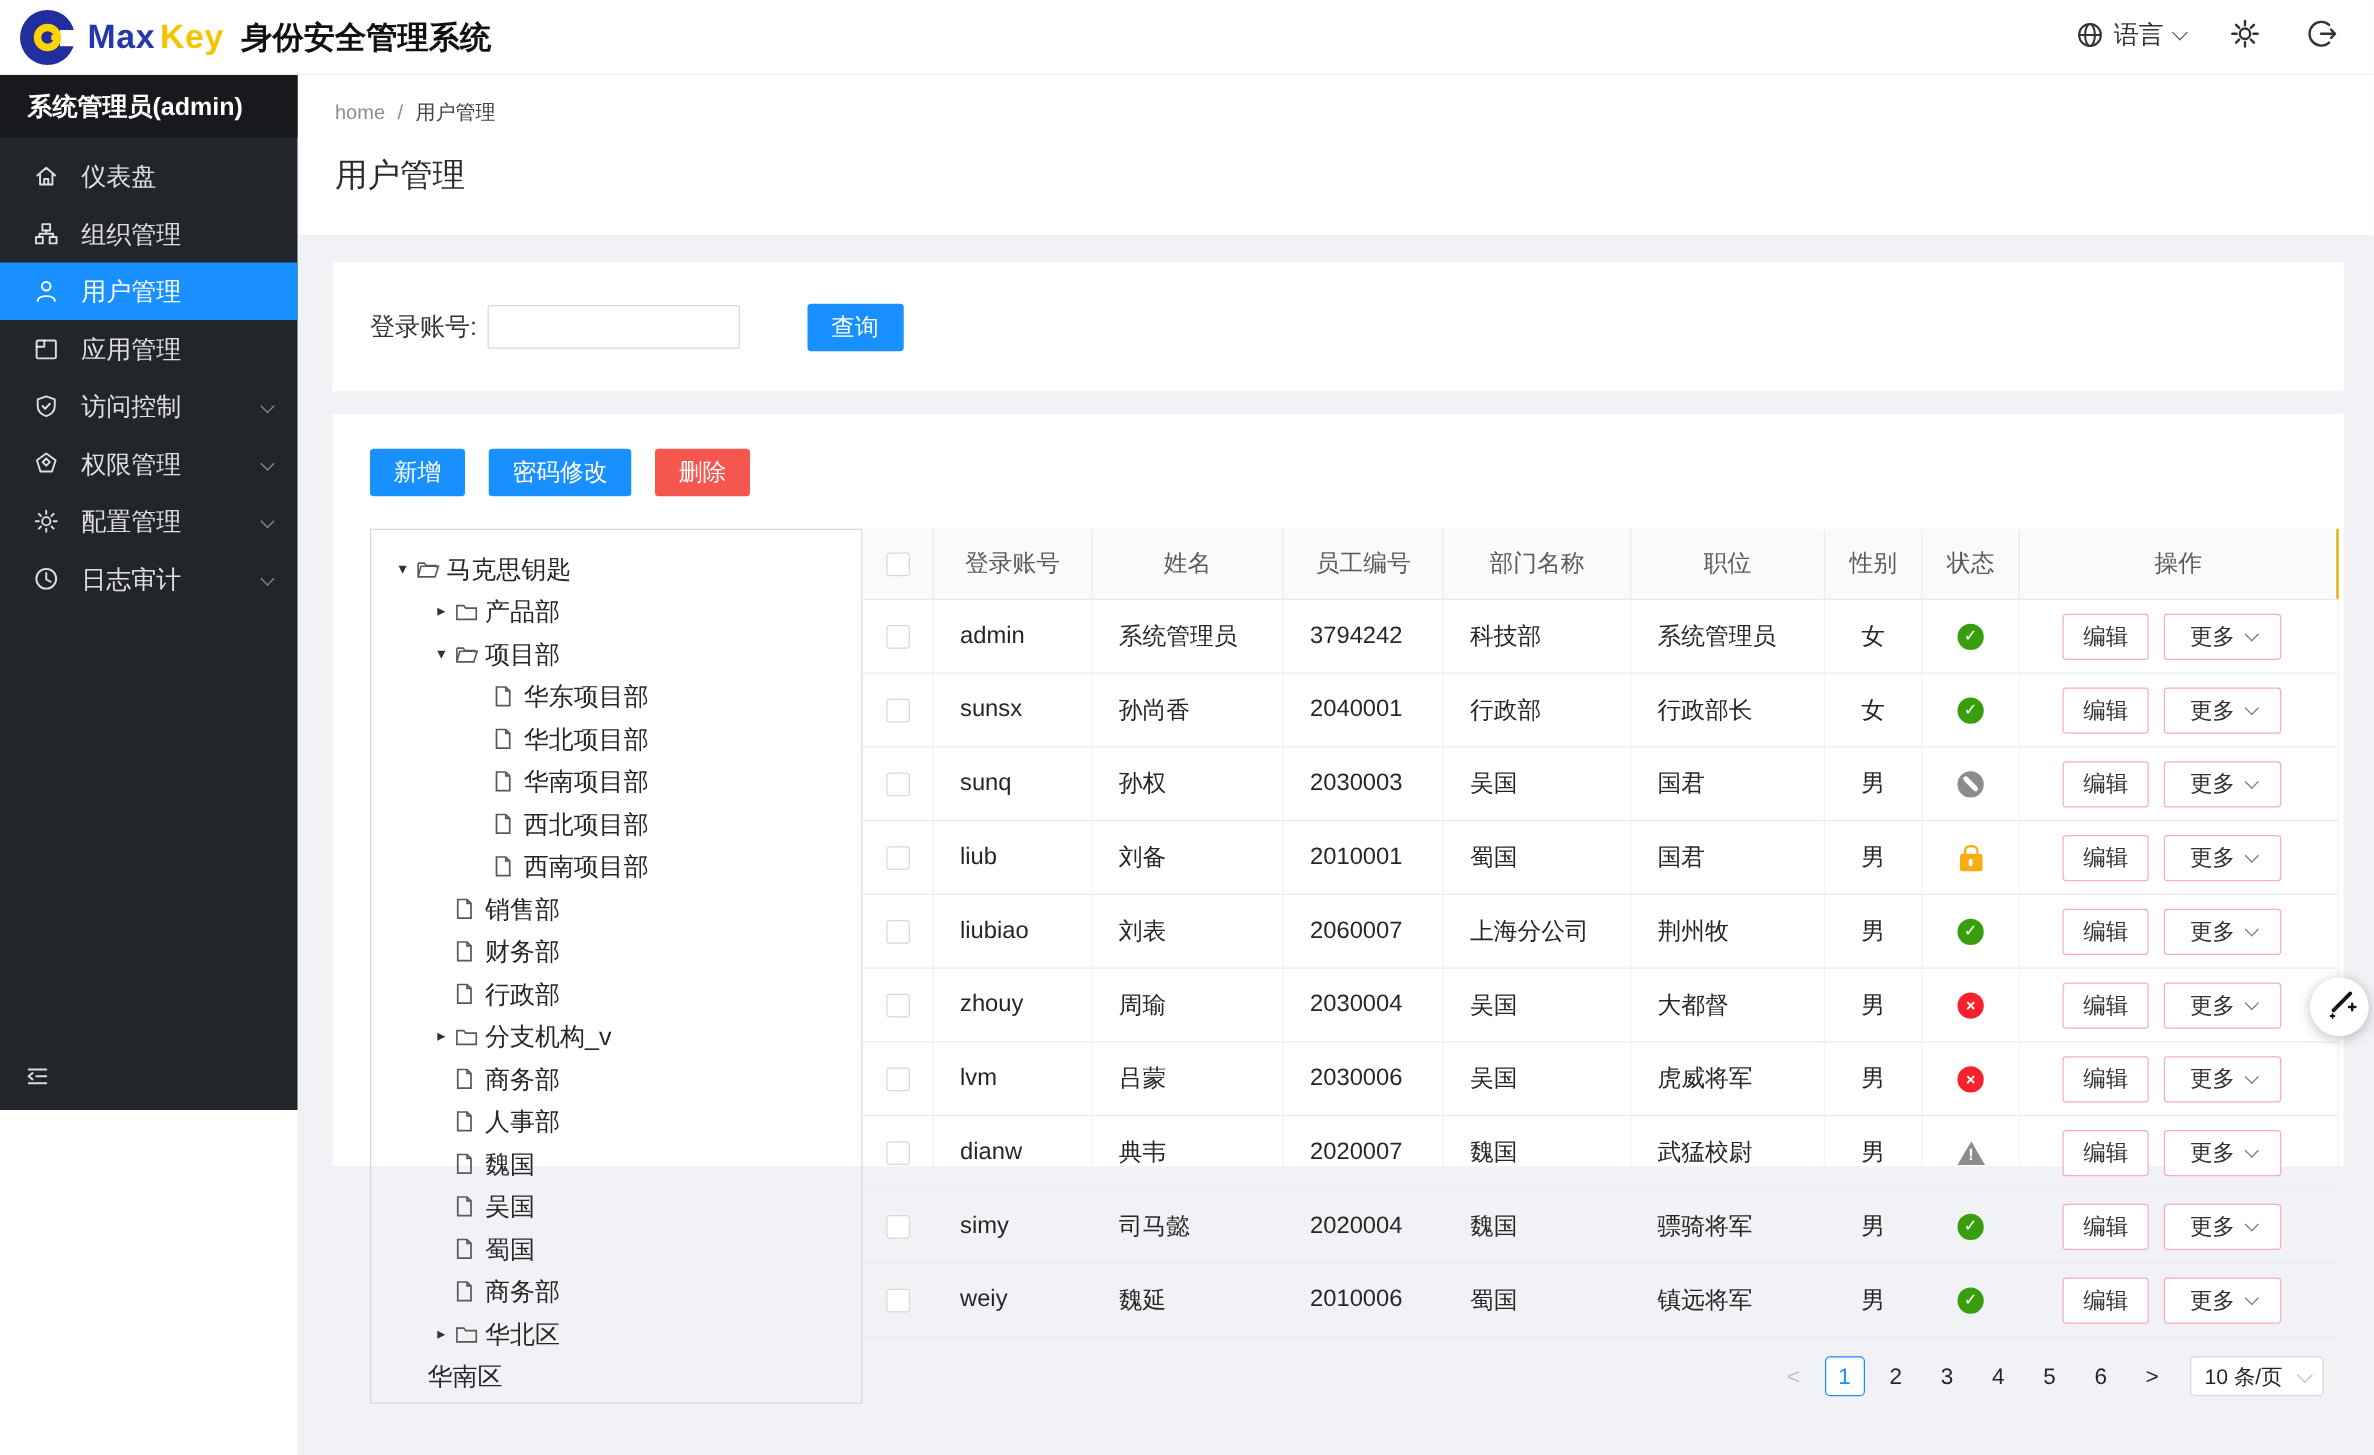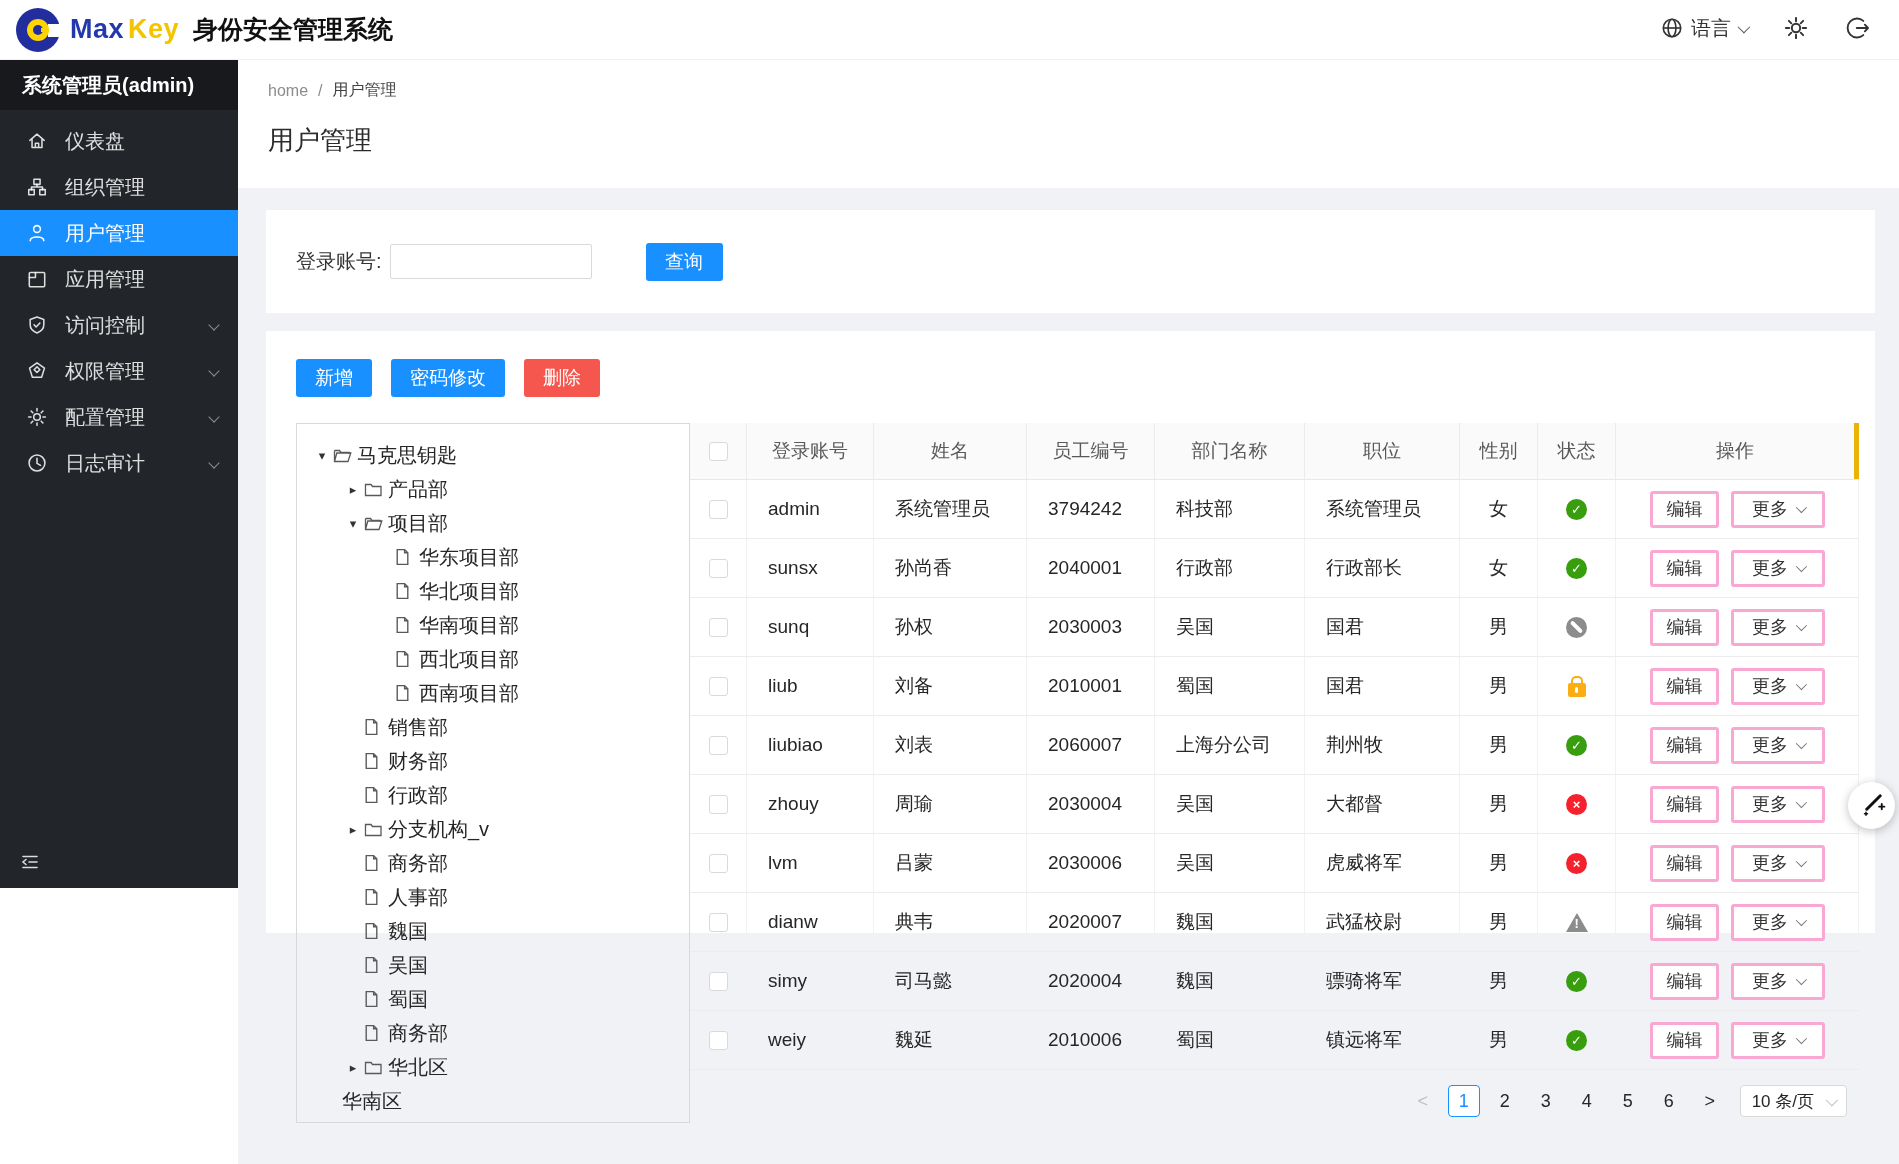--- a/index.html
+++ b/index.html
@@ -50,49 +50,49 @@
   .search-card { background:#fff; margin:22px 24px 0 28px; height:103px; display:flex; align-items:center; padding-left:30px; }
   .search-label { font-size:20px; color:#333; }
   .search-input { width:202px; height:35px; border:1px solid #d9d9d9; border-radius:2px; margin-left:8px;
     font-size:17px; padding:0 10px; outline:none; }
   .btn { border:none; border-radius:3px; color:#fff; font-size:19px; cursor:pointer;
     display:inline-flex; align-items:center; justify-content:center; font-family:inherit; }
   .btn-primary { background:#1890ff; }
   .btn-danger { background:#f5564e; }
   .search-btn { width:77px; height:38px; margin-left:54px; }
 
-  .main-card { background:#fff; margin:18px 24px 10px 28px; height:602px; padding:28px 16px 0 30px; }
+  .main-card { background:#fff; margin:18px 24px 10px 28px; height:602px; padding:28px 4px 0 30px; }
   .toolbar { display:flex; gap:19px; }
   .toolbar .btn { height:38px; padding:0 19px; }
 
   .work { display:flex; margin-top:26px; align-items:flex-start; }
 
   
   .tree-panel { width:394px; height:700px; border:1px solid #d9d9d9; padding:14px 6px; overflow:hidden; flex:0 0 auto; }
   .tree-item { height:34px; display:flex; align-items:center; font-size:20px; color:#262626; cursor:pointer; }
   .tree-caret { width:22px; text-align:center; font-size:13px; color:#333; flex:0 0 auto; }
   .tree-ico { width:24px; display:flex; align-items:center; flex:0 0 auto; }
   .tree-ico svg { stroke:#595959; fill:none; stroke-width:1.3; }
   .tree-label { white-space:nowrap; }
 
   
   .table-wrap { flex:1; }
   .grid-head, .grid-row { display:grid; grid-template-columns:57px 127px 153px 128px 150px 155px 78px 78px 1fr; }
   .grid-head { background:#fafafa; height:57px; border-bottom:1px solid #e8e8e8; }
   .grid-head .cell { display:flex; align-items:center; justify-content:center; font-size:19px; color:#595959;
     border-right:1px solid #ebebeb; }
-  .grid-head .cell:last-child { border-right:5px solid #eab308; }
+  .grid-head .cell:last-child { border-right:2px solid #eab308; }
   .grid-row { height:59px; border-bottom:1px solid #ececec; }
   .grid-row .cell { display:flex; align-items:center; font-size:19px; color:#262626; padding-left:21px;
     border-right:1px solid #f2f2f2; overflow:hidden; white-space:nowrap; }
   .cell.center { justify-content:center; padding-left:0; }
   .checkbox { width:19px; height:19px; border:1px solid #d9d9d9; border-radius:3px; background:#fff; cursor:pointer; }
 
   .row-actions { display:flex; gap:12px; align-items:center; padding-left:34px; }
-  .btn-ghost { height:37px; background:#fff; border:3px solid #f9a8d4; border-radius:3px; color:#333;
+  .btn-ghost { height:37px; background:#fff; border:1px solid #f9a8d4; border-radius:3px; color:#333;
     font-size:18px; cursor:pointer; display:inline-flex; align-items:center; justify-content:center; font-family:inherit; }
   .btn-edit { width:69px; }
   .btn-more { width:94px; gap:8px; }
   .btn-more .chev { width:8px; height:8px; border-color:#777; transform:rotate(45deg) translateY(-2px); }
 
   
   .stwrap { display:flex; align-items:center; justify-content:center; width:100%; }
   .st-circle { width:21px; height:21px; border-radius:50%; display:flex; align-items:center; justify-content:center;
     color:#fff; font-size:13px; font-weight:700; }
   .st-active { background:#389e0d; }

